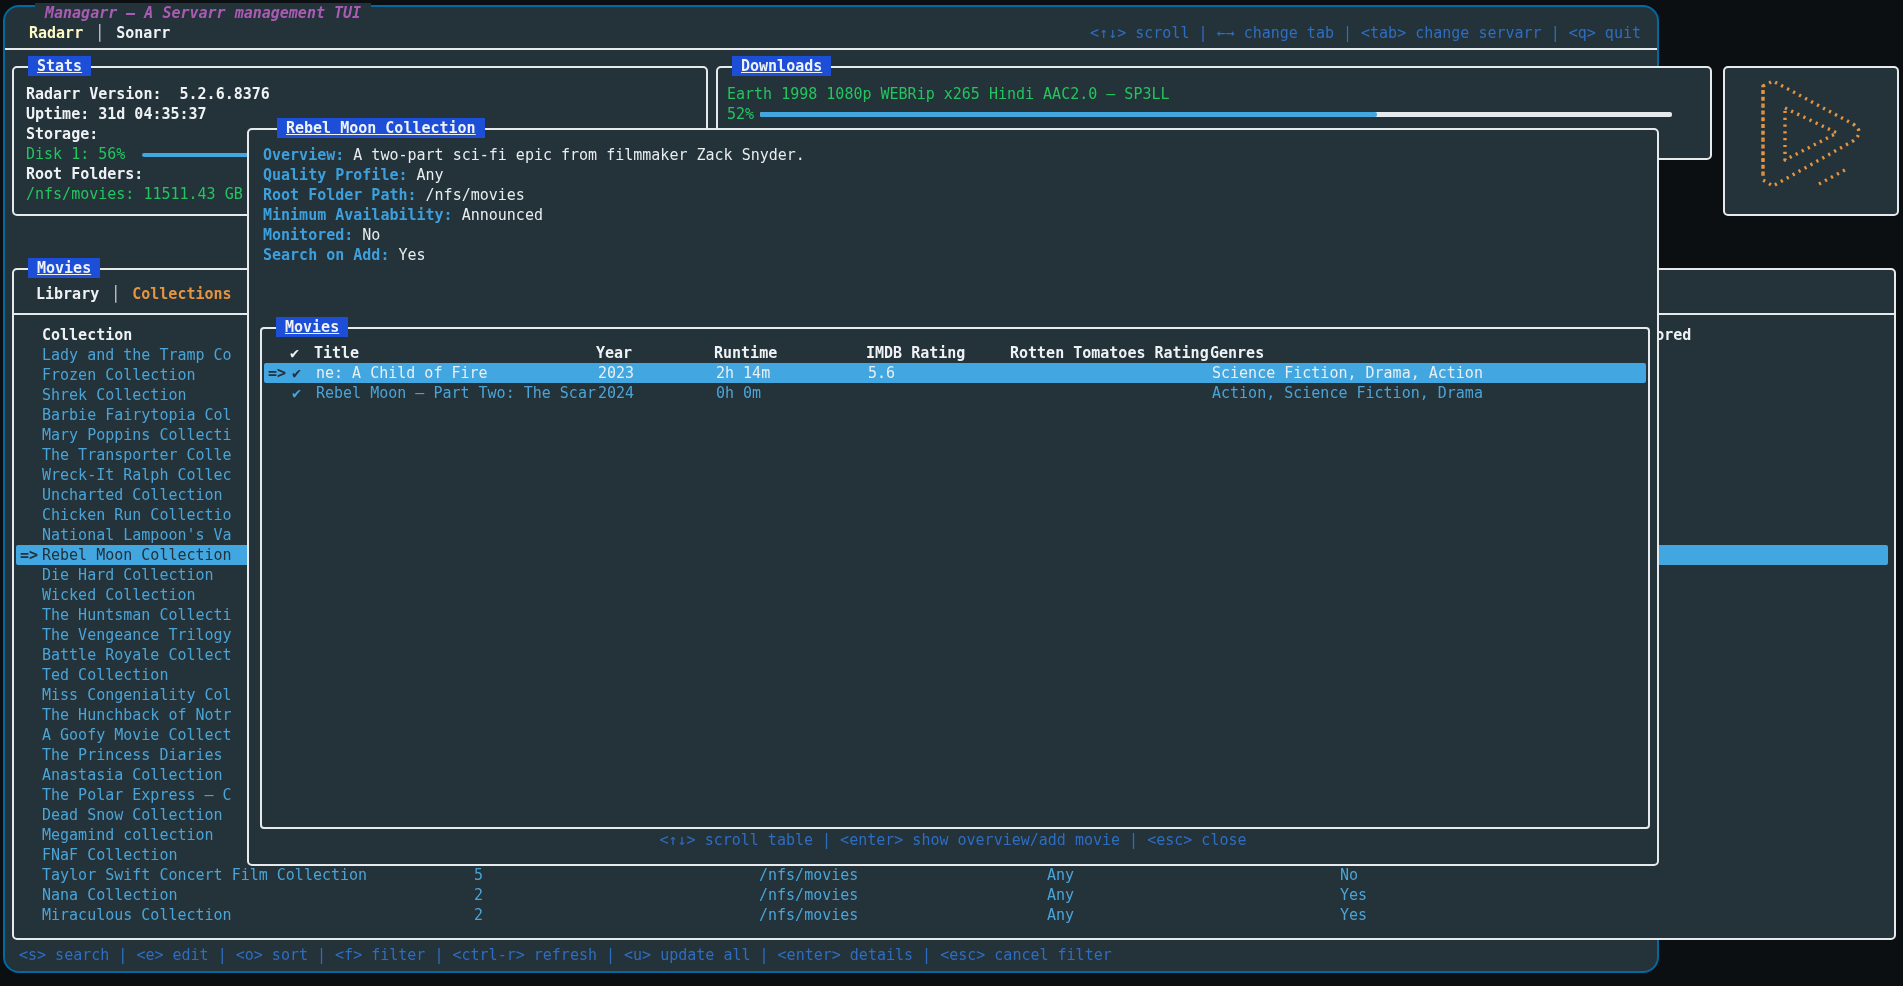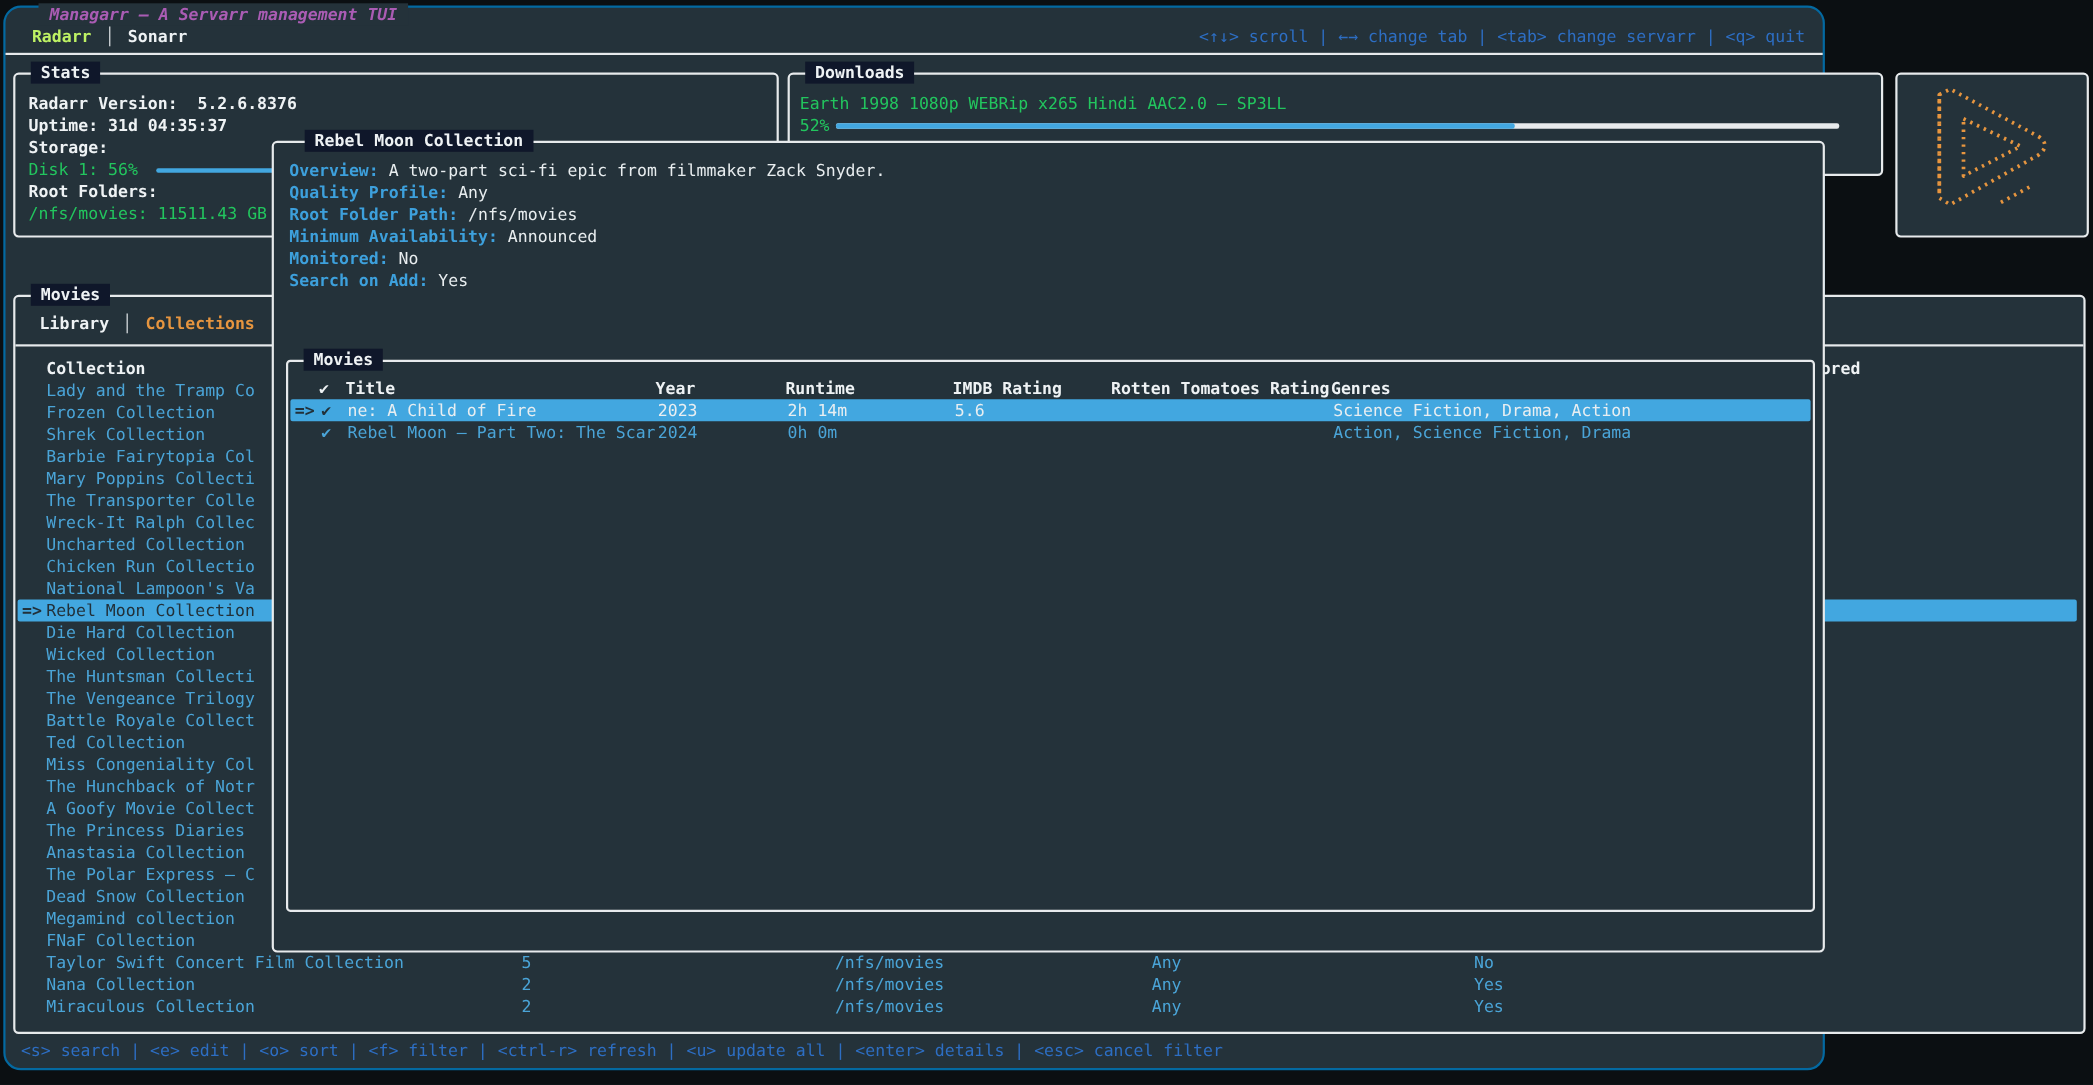--- a/index.html
+++ b/index.html
@@ -4,30 +4,30 @@
 <style>
   * { margin:0; padding:0; box-sizing:border-box; }
   html,body { width:1903px; height:986px; background:#0b0f12; overflow:hidden;
     font-family:"DejaVu Sans Mono", monospace; font-size:15px; line-height:20px; color:#e8edef; }
   .app { position:absolute; left:3px; top:5px; width:1656px; height:968px;
     background:#24323a; border:2px solid #0369a1; border-radius:16px; }
   .ontop-title { position:absolute; left:30px; top:-4px; height:20px; background:#24323a;
     padding:0 10px; color:#aa5cb4; font-weight:bold; font-style:italic; white-space:nowrap; z-index:2;}
   .servarr-tabs { position:absolute; left:14px; top:16px; height:20px; display:flex; align-items:center; }
   .tab { font-weight:bold; padding:0 10px; }
-  .tab.active { color:#bef264; }
+  .tab.active { color:#fef9c3; }
   .tab.inactive { color:#eef2f4; }
   .vsep { color:#cdd3d6; padding:0 2px; }
   .keys { color:#2d6ec3; white-space:nowrap; }
   .topbar-keys { position:absolute; right:16px; top:16px; height:20px; }
   .topbar-line { position:absolute; left:0; top:41px; width:100%; height:2px; background:#e7eaec; }
 
   .panel { position:absolute; background:#24323a; border:2px solid #e7eaec; border-radius:5px; }
-  .ptitle { position:absolute; top:-12px; left:14px; height:20px; background:#0f172a;
-    padding:0 9px; font-weight:bold; color:#eef2f4; white-space:nowrap; z-index:2; }
+  .ptitle { position:absolute; top:-12px; left:14px; height:20px; background:#1d4ed8;
+    padding:0 9px; font-weight:bold; color:#eef2f4; white-space:nowrap; z-index:2;text-decoration:underline; }
   .prow { height:20px; white-space:nowrap; }
   .lbl { font-weight:bold; color:#eef2f4; }
   .val { color:#22c55e; }
   .bluebar { display:inline-block; height:4px; background:#42a7e0; vertical-align:middle; border-radius:2px; }
 
   #stats-panel   { left:7px;  top:59px; width:696px; height:150px; }
   #stats-panel .content { position:absolute; left:12px; top:16px; right:8px; }
   #downloads-panel { left:711px; top:59px; width:996px; height:94px; }
   #downloads-panel .content { position:absolute; left:9px; top:16px; right:8px; }
   .dl-bar-track { display:inline-block; vertical-align:middle; margin-left:6px; width:912px; height:5px;
@@ -237,15 +237,16 @@
           <div class="trow" style="top: 54px;">
             <span class="cell c-check">✔</span>
             <span class="cell c-title">Rebel Moon – Part Two: The Scar</span>
             <span class="cell c-year">2024</span>
             <span class="cell c-runtime">0h 0m</span>
             <span class="cell c-genres">Action, Science Fiction, Drama</span>
           </div>
         </div>
     </div>
 
+    <div id="modal-footer" class="keys">&lt;↑↓&gt; scroll table | &lt;enter&gt; show overview/add movie | &lt;esc&gt; close</div>
   </div>
 
 </div>
 
 </body></html>

